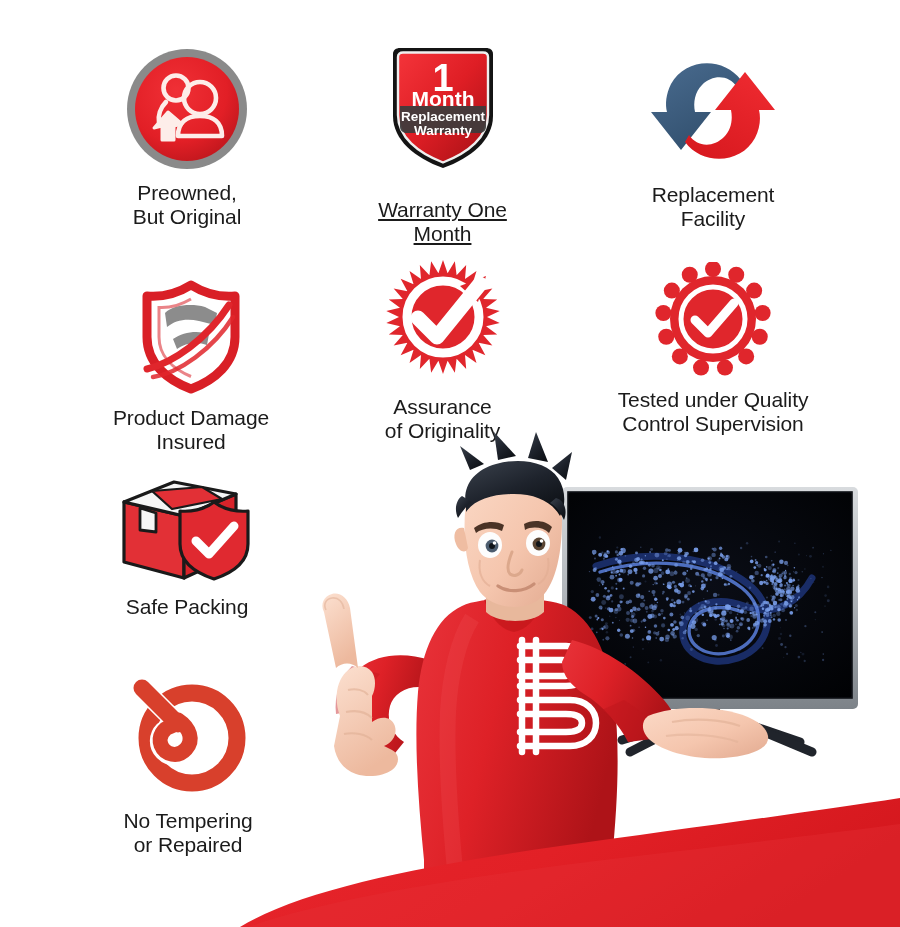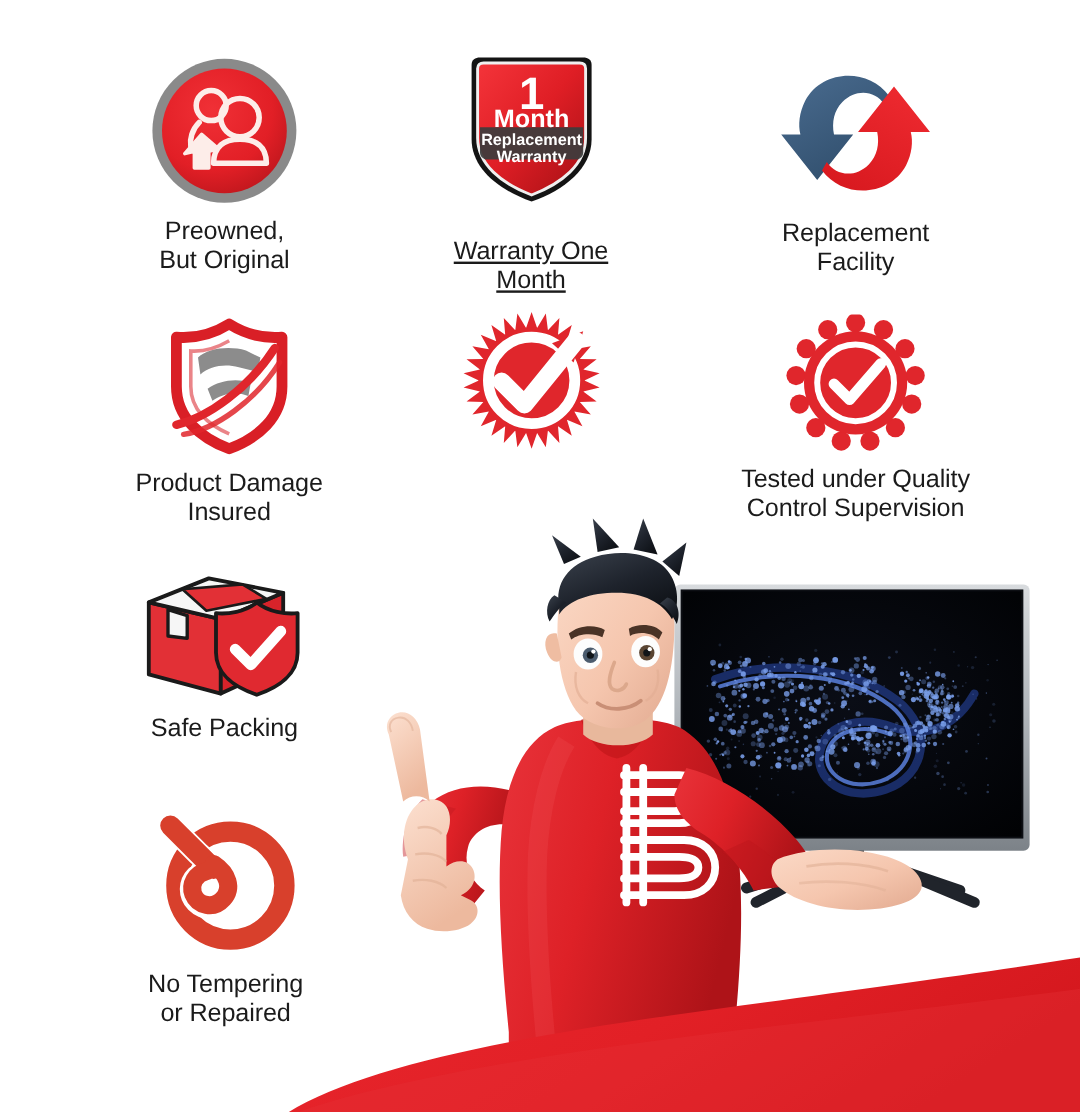--- a/index.html
+++ b/index.html
@@ -23,21 +23,21 @@
     letter-spacing:-0.1px;
     margin-top:9px;
     white-space:pre-line;
   }
 
   
   #f-preowned   { left:62px;  top:46px;  width:250px; }
   #f-warranty   { left:330px; top:44px;  width:225px; }
   #f-replace    { left:588px; top:50px;  width:250px; }
   
-  #f-damage     { left:60px;  top:262px; width:262px; }
+  #f-damage     { left:60px;  top:277px; width:262px; }
   #f-assurance  { left:335px; top:258px; width:215px; }
   #f-tested     { left:568px; top:262px; width:290px; }
   
   #f-packing    { left:72px;  top:466px; width:230px; }
   #f-tempering  { left:68px;  top:666px; width:240px; }
 
   #f-warranty .caption { margin-top:26px;text-decoration:underline; }
   #f-replace  .caption { margin-top:11px; }
   #f-assurance .caption { margin-top:17px; }
   #f-damage .caption { margin-top:11px; }
@@ -159,20 +159,22 @@
         <g id="burstA" fill="#E0262C">
             <polygon points="61.00,2.00 65.60,15.24 72.85,3.25 74.60,17.15 84.18,6.93 83.00,20.89 94.50,12.89 90.44,26.30 103.36,20.86 96.60,33.14 110.36,30.50 101.20,41.10 115.21,41.39 104.04,49.85 117.69,53.04 105.00,59.00 117.69,64.96 104.04,68.15 115.21,76.61 101.20,76.90 110.36,87.50 96.60,84.86 103.36,97.14 90.44,91.70 94.50,105.11 83.00,97.11 84.18,111.07 74.60,100.85 72.85,114.75 65.60,102.76 61.00,116.00 56.40,102.76 49.15,114.75 47.40,100.85 37.82,111.07 39.00,97.11 27.50,105.11 31.56,91.70 18.64,97.14 25.40,84.86 11.64,87.50 20.80,76.90 6.79,76.61 17.96,68.15 4.31,64.96 17.00,59.00 4.31,53.04 17.96,49.85 6.79,41.39 20.80,41.10 11.64,30.50 25.40,33.14 18.64,20.86 31.56,26.30 27.50,12.89 39.00,20.89 37.82,6.93 47.40,17.15 49.15,3.25 56.40,15.24"></polygon>
           </g>
         <circle cx="61" cy="59" r="44" fill="#E0262C"></circle>
         <circle cx="61" cy="59" r="36" fill="none" stroke="#FFFFFF" stroke-width="9"></circle>
 
         <path d="M78 28 L104 18 L96 44 Z" fill="#E0262C"></path>
         <path d="M36 60 L55 79 L98 26" fill="none" stroke="#FFFFFF" stroke-width="15" stroke-linecap="round" stroke-linejoin="round"></path>
       </svg>
     </div>
+    <div class="caption">Assurance
+of Originality</div>
   </div>
 
   <div class="feature" id="f-tested">
     <div class="icon-wrap">
       <svg width="116" height="114" viewBox="0 0 116 114">
         <g id="burstB" fill="#E0262C">
             <circle cx="58.00" cy="7.00" r="8.00"></circle>
             <circle cx="81.24" cy="12.73" r="8.00"></circle>
             <circle cx="99.15" cy="28.60" r="8.00"></circle>
             <circle cx="107.64" cy="50.97" r="8.00"></circle>

